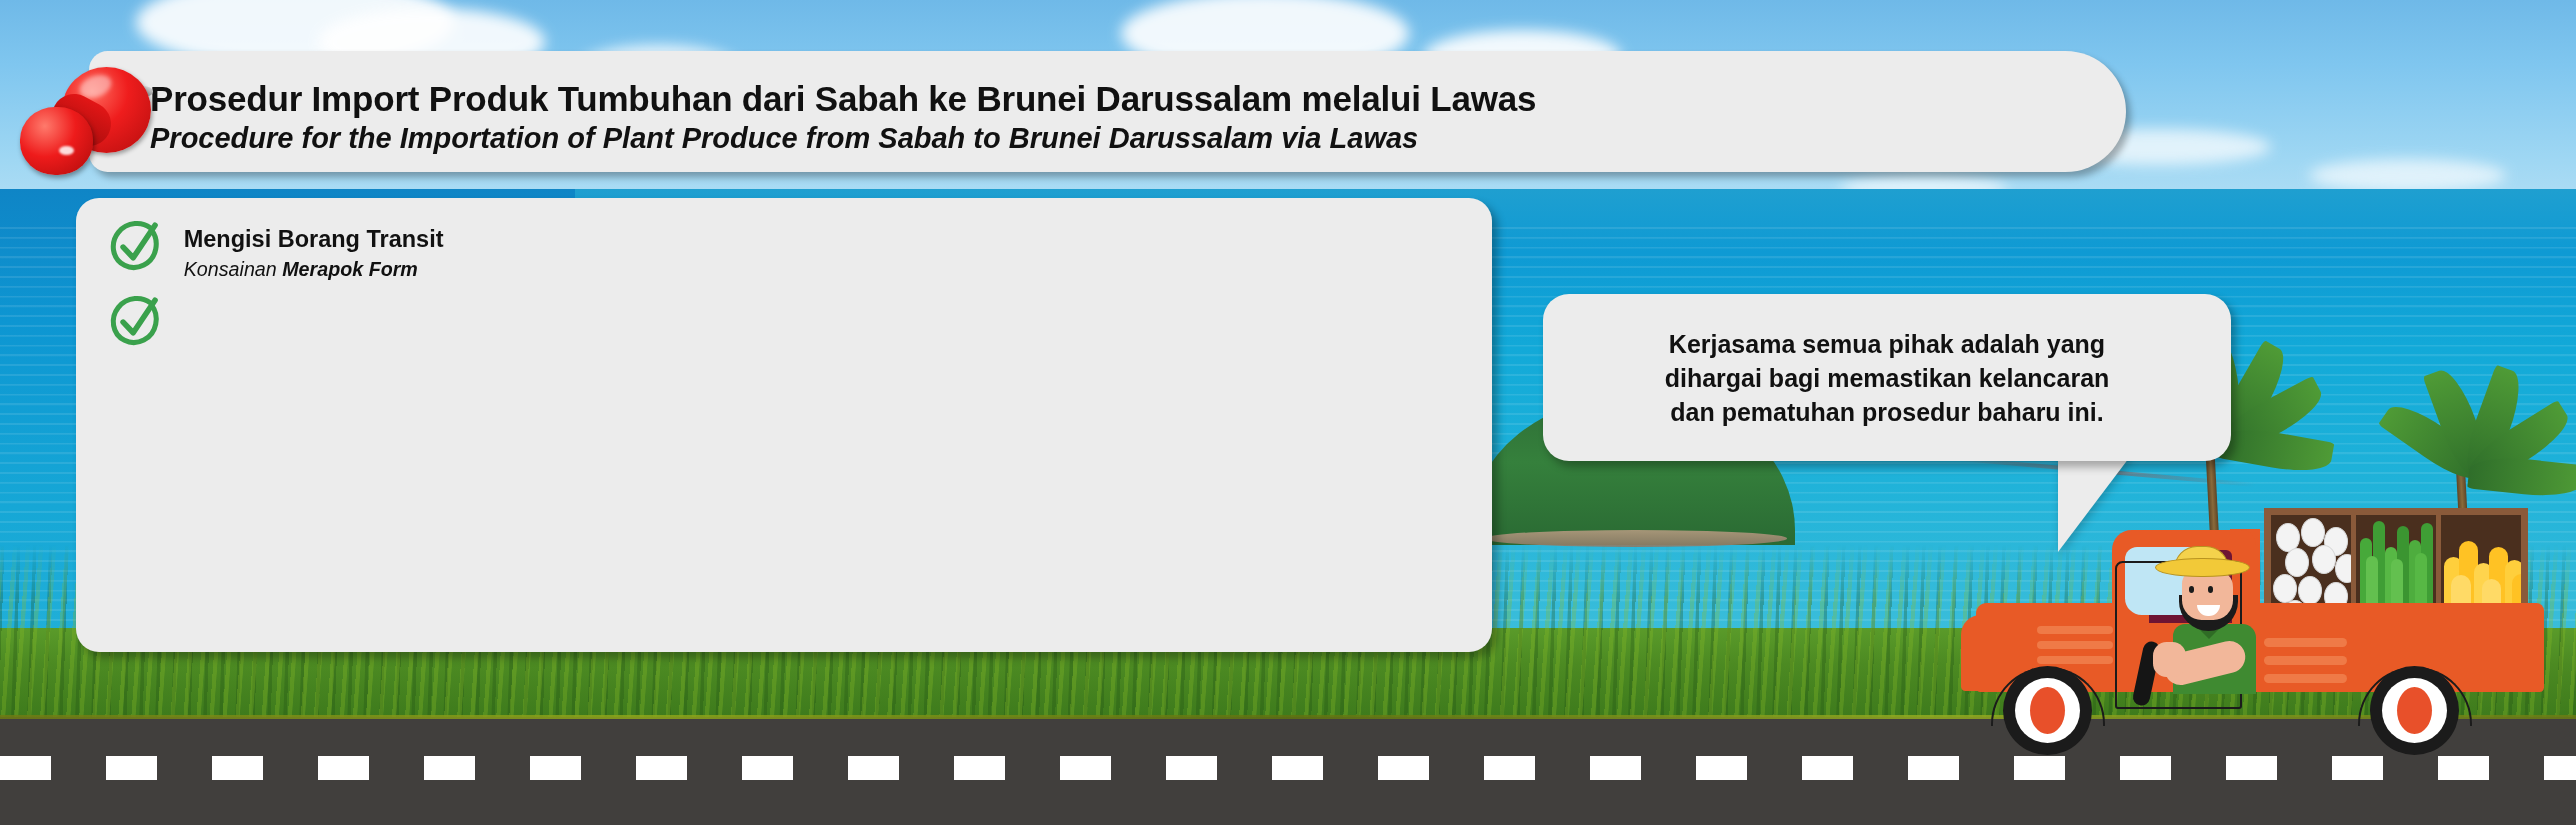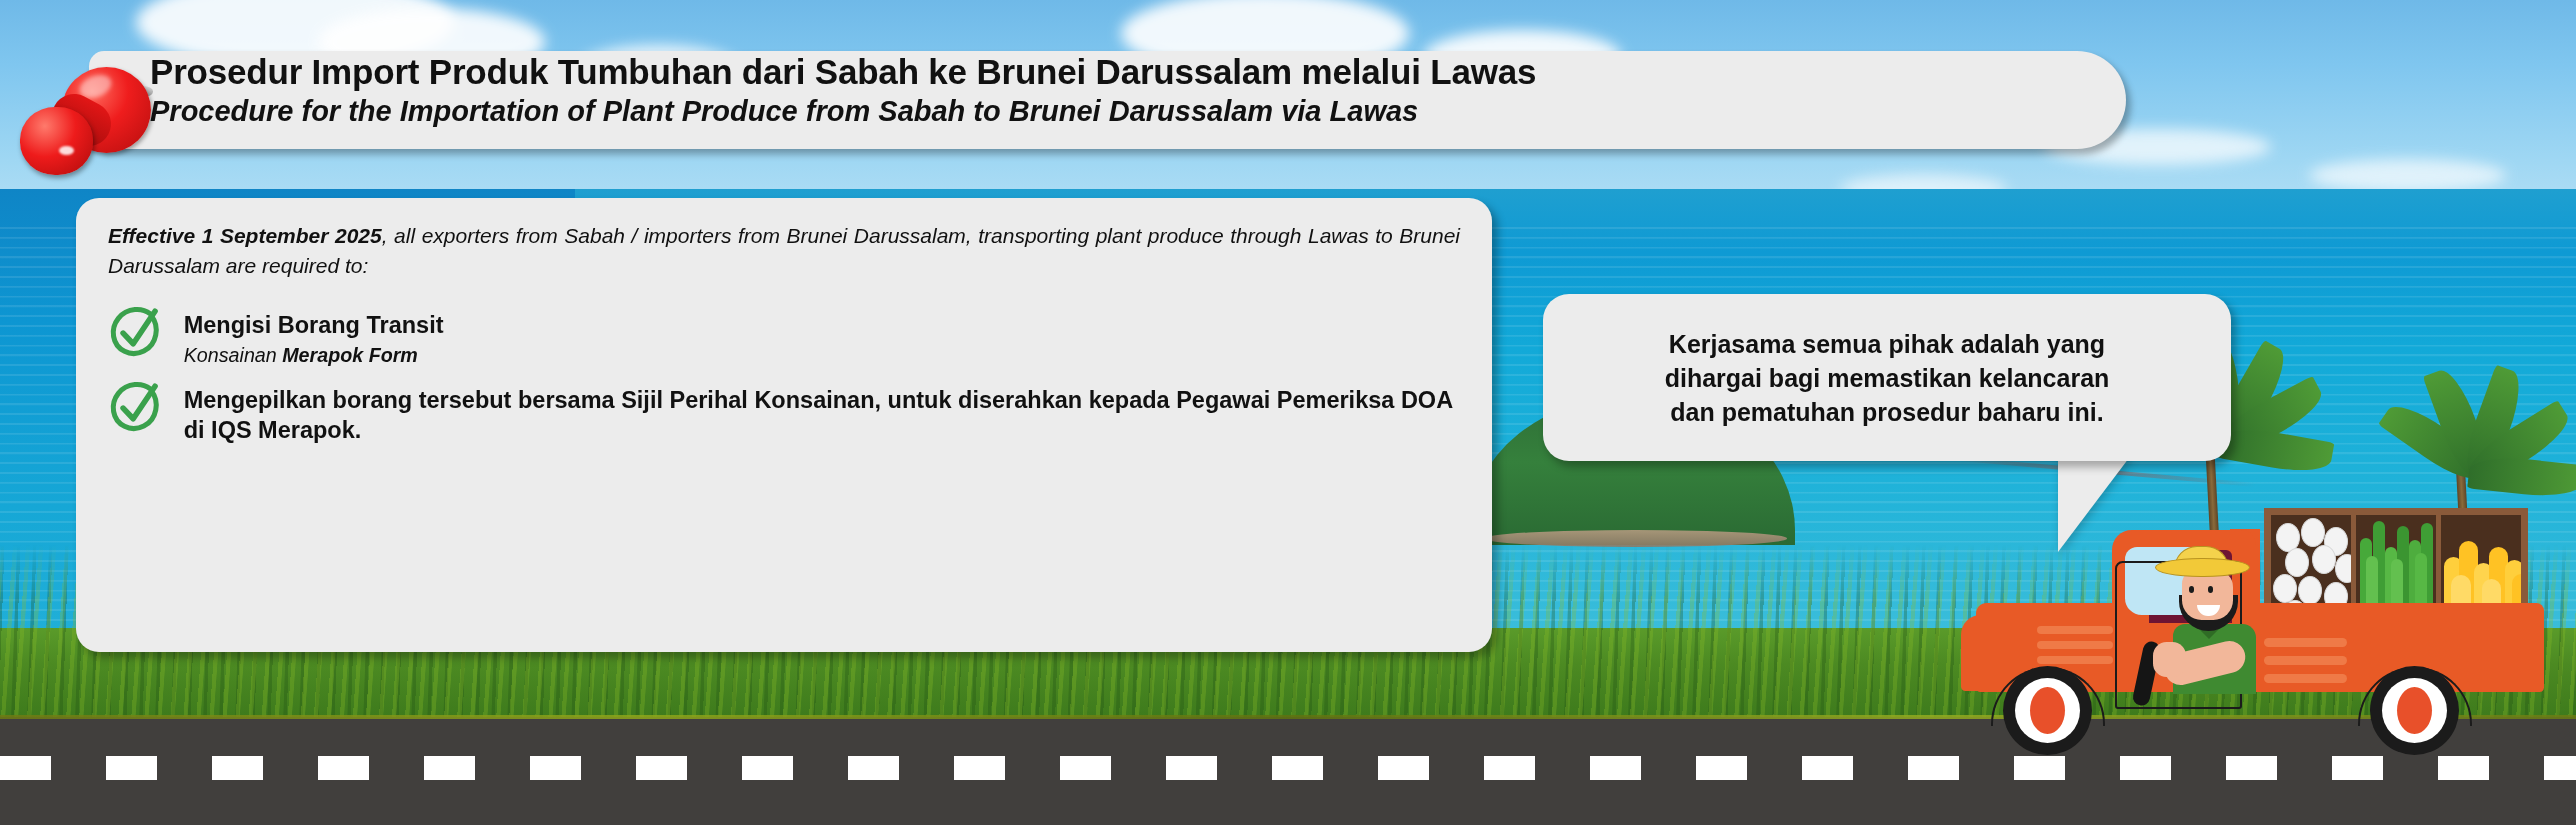--- a/index.html
+++ b/index.html
@@ -111,25 +111,25 @@
     background:linear-gradient(90deg,#6d7a13,#8ea61a,#5f7210,#93ab20,#6a7c14);
     opacity:.85;
   }
   .road-dashes{
     position:absolute;left:0;top:39px;width:2576px;height:24px;
     background:repeating-linear-gradient(90deg,#ffffff 0px,#ffffff 51px,rgba(0,0,0,0) 51px,rgba(0,0,0,0) 106px);
   }
 
   
   .title-banner{
-    position:absolute;left:89px;top:51px;width:2037px;height:98px;
+    position:absolute;left:89px;top:51px;width:2037px;height:121px;
     background:#ececec;
     border-radius:21px 68px 68px 21px;
     box-shadow:4.5px 5.3px 7.6px rgba(0,0,0,.30);
-    padding:0 0 0 61px;
+    padding:27px 0 0 61px;
     box-sizing:border-box;
   }
   .title-ms{
     font-size:35px;font-weight:bold;color:#111;letter-spacing:-0.2px;
     line-height:1.18;white-space:nowrap;
   }
   .title-en{
     font-size:29px;font-weight:bold;font-style:italic;color:#111;
     line-height:1.18;white-space:nowrap;margin-top:1.5px;
   }
@@ -464,23 +464,20 @@
   <div class="pin">
     <div class="pin-spike"></div>
     <div class="pin-head"></div>
     <div class="pin-neck"></div>
     <div class="pin-grip"></div>
   </div>
 
   <div class="main-panel">
 
 
-    <p class="lead-en">
-      <b>Effective 1 September 2025</b><span>, all exporters from Sabah / importers from Brunei Darussalam, transporting plant produce through Lawas to Brunei Darussalam are required to:</span>
-    </p>
 
     <ul class="checklist">
 
       <li class="check-item">
         <span class="check-icon">
           <svg viewBox="0 0 100 100" width="56" height="56" aria-hidden="true">
             <path d="M78 22 C92 40 88 72 64 84 C40 96 14 82 10 58 C6 34 24 12 48 10 C58 9 68 12 76 18" fill="none" stroke="#3aa14c" stroke-width="9" stroke-linecap="round"></path>
             <path d="M27 52 L45 71 L84 13" fill="none" stroke="#3aa14c" stroke-width="10" stroke-linecap="round" stroke-linejoin="round"></path>
           </svg>
         </span>
@@ -491,21 +488,20 @@
       </li>
 
       <li class="check-item">
         <span class="check-icon">
           <svg viewBox="0 0 100 100" width="56" height="56" aria-hidden="true">
             <path d="M78 22 C92 40 88 72 64 84 C40 96 14 82 10 58 C6 34 24 12 48 10 C58 9 68 12 76 18" fill="none" stroke="#3aa14c" stroke-width="9" stroke-linecap="round"></path>
             <path d="M27 52 L45 71 L84 13" fill="none" stroke="#3aa14c" stroke-width="10" stroke-linecap="round" stroke-linejoin="round"></path>
           </svg>
         </span>
         <span class="check-body">
-          <span class="chk-ms" style="display:block">Mengepilkan borang tersebut bersama Sijil Perihal Konsainan, untuk diserahkan kepada Pegawai Pemeriksa DOA di IQS Merapok.</span>
         </span>
       </li>
 
     </ul>
   </div>
 
   <div class="bubble-tail2"></div>
   <div class="bubble">
     <div class="bubble-text">
       <span>Kerjasama semua pihak adalah yang</span><br>

